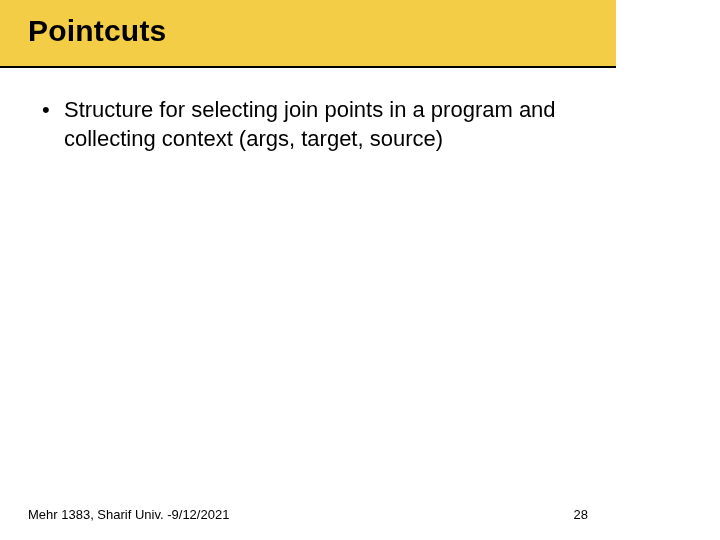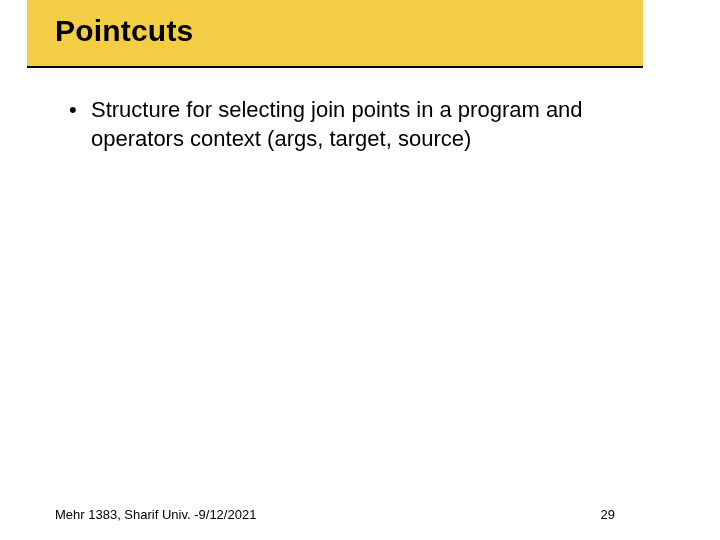--- a/index.html
+++ b/index.html
@@ -1,17 +1,17 @@
 <!DOCTYPE html>
 <html><head>
 <meta charset="utf-8">
 <style>
   * { margin: 0; padding: 0; box-sizing: border-box; }
   html, body { width: 720px; height: 540px; font-family: Arial, Helvetica, sans-serif; background: #fff; }
-  .slide { width: 616px; height: 540px; position: relative; background: #fff; margin-left: 27px; }
+  .slide { width: 616px; height: 540px; position: relative; background: #fff; }
   .title-band {
     background: #f2cd45;
     border-bottom: 2px solid #000;
     padding: 14px 0 18px 28px;
   }
   .title-band h1 {
     font-size: 30px;
     font-weight: bold;
     color: #000;
     letter-spacing: 0.2px;
@@ -70,22 +70,22 @@
 <body>
 
 <div class="slide">
 
   <div class="title-band">
     <h1>Pointcuts</h1>
   </div>
 
   <div class="content">
     <ul class="outer">
-      <li>Structure for selecting join points in a program and operators context (args, target, source)</li>
+      <li>Structure for selecting join points in a program and collecting context (args, target, source)</li>
     </ul>
   </div>
 
   <div class="footer">
     <span>Mehr 1383,  Sharif Univ. -9/12/2021</span>
-    <span>29</span>
+    <span>28</span>
   </div>
 
 </div>
 
 </body></html>

